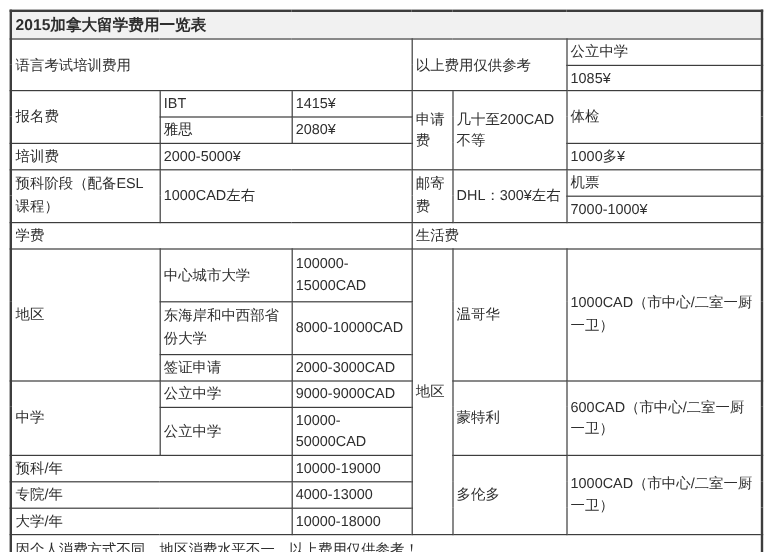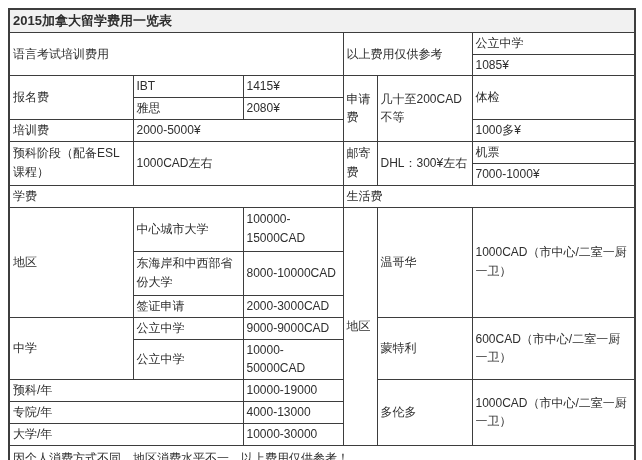--- a/index.html
+++ b/index.html
@@ -138,21 +138,21 @@
       <td>10000-19000</td>
       <td rowspan="3">多伦多</td>
       <td rowspan="3">1000CAD（市中心/二室一厨一卫）</td>
     </tr>
     <tr class="r22">
       <td colspan="2">专院/年</td>
       <td>4000-13000</td>
     </tr>
     <tr class="r22">
       <td colspan="2">大学/年</td>
-      <td>10000-30000</td>
+      <td>10000-18000</td>
     </tr>
 
     <tr class="r26">
       <td colspan="6">因个人消费方式不同，地区消费水平不一，以上费用仅供参考！</td>
     </tr>
   </tbody>
     </table>
 </div>
 
 </body></html>

